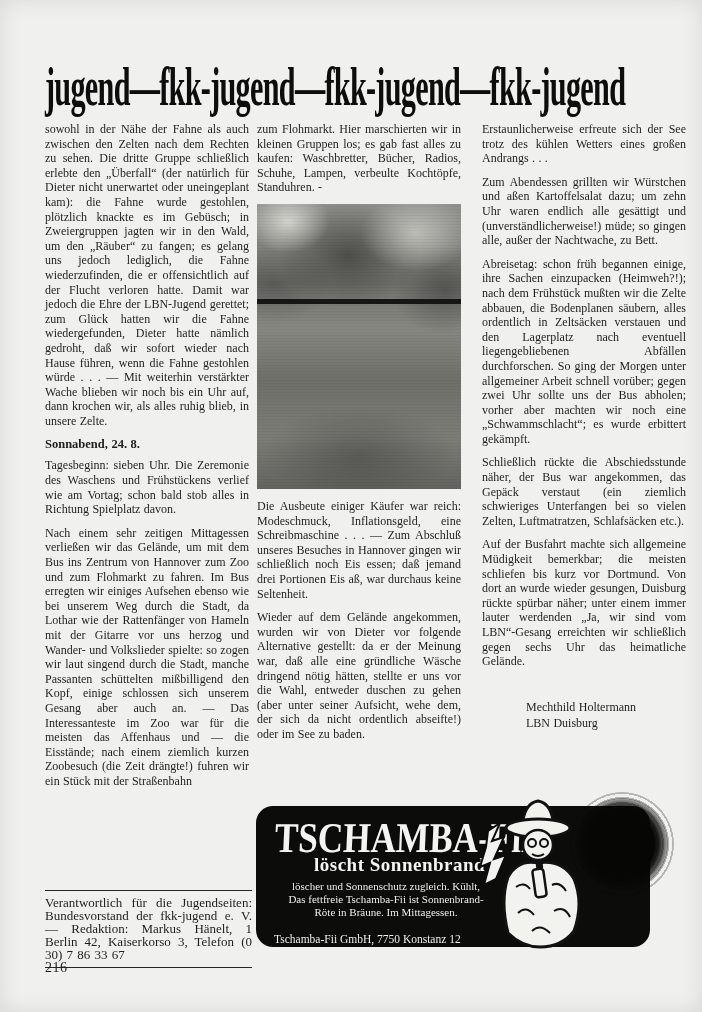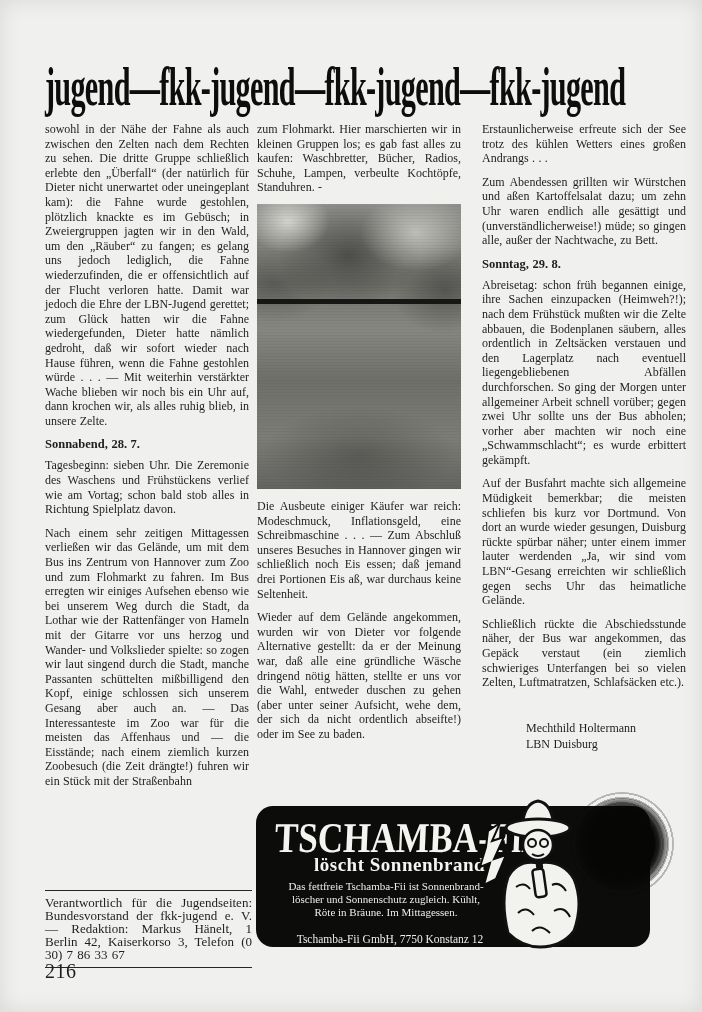--- a/index.html
+++ b/index.html
@@ -36,89 +36,88 @@
       radial-gradient(ellipse 120px 60px at 50% 88%, rgba(30,30,28,.30), rgba(30,30,28,0) 80%),
       linear-gradient(180deg,#8f8f8b 0%,#74746f 28%,#878782 44%,#6f6f6a 62%,#7d7d78 82%,#63635f 100%);
   }
   .photo .bar{position:absolute;left:0;top:95px;width:100%;height:5px;background:#161614;}
   
   .imprint{
     position:absolute;left:45px;top:890px;width:207px;
     border-top:1.5px solid #262626;border-bottom:1.5px solid #262626;
     padding:5px 0 6px 0;font-size:13px;line-height:13px;text-align:justify;word-spacing:1px;
   }
-  .pageno{position:absolute;left:45px;top:960px;font-size:20px;letter-spacing:.5px;}
+  .pageno{position:absolute;left:45px;top:960px;font-size:14px;letter-spacing:.5px;}
   
   .signature{margin-top:30px;padding-left:44px;line-height:16.5px;text-align:left;}
   
   .ad{
     position:absolute;left:256px;top:806px;width:394px;height:141px;
     background:#0c0c0b;border-radius:17px;color:#f4f4f1;
   }
   .ad-brand{
     position:absolute;left:20px;top:7px;font-weight:bold;font-size:40px;letter-spacing:0px;
     transform:scale(.88,1.06) skewX(-3deg);transform-origin:0 0;white-space:nowrap;
   }
   .ad-tagline{position:absolute;left:58px;top:48px;font-weight:bold;font-size:19px;white-space:nowrap;letter-spacing:.5px;}
   .ad-body{position:absolute;left:10px;top:74px;width:240px;font-size:11px;line-height:13.2px;text-align:center;color:#eeeeea;}
-  .ad-company{position:absolute;left:18px;top:127px;width:232px;font-size:11.5px;text-align:center;color:#eeeeea;}
+  .ad-company{position:absolute;left:18px;top:127px;width:232px;font-size:11.5px;color:#eeeeea;}
   .ad-man{position:absolute;right:44px;top:-13px;width:132px;height:158px;}
   .ad-sun{
     position:absolute;right:-18px;top:-8px;width:92px;height:92px;border-radius:50%;
     background:
       radial-gradient(circle at 50% 50%, #060605 0 50%, rgba(6,6,5,.85) 58%, rgba(6,6,5,.45) 67%, rgba(6,6,5,.15) 74%, rgba(6,6,5,0) 80%);
   }
   .ad-sun::before{content:"";position:absolute;inset:-6px;border-radius:50%;
       background:repeating-radial-gradient(circle at 50% 50%, rgba(6,6,5,.25) 0 2px, rgba(6,6,5,0) 2px 5px);}
 </style>
 </head>
 <body>
 
 <div class="page">
 
   <div class="masthead">jugend—fkk-jugend—fkk-jugend—fkk-jugend</div>
 
   <div class="col" id="col1">
     <p>sowohl in der Nähe der Fahne als auch zwischen den Zelten nach dem Rechten zu sehen. Die dritte Gruppe schließlich erlebte den „Überfall“ (der natürlich für Dieter nicht unerwartet oder uneingeplant kam): die Fahne wurde gestohlen, plötzlich knackte es im Gebüsch; in Zweiergruppen jagten wir in den Wald, um den „Räuber“ zu fangen; es gelang uns jedoch lediglich, die Fahne wiederzufinden, die er offensichtlich auf der Flucht verloren hatte. Damit war jedoch die Ehre der LBN-Jugend gerettet; zum Glück hatten wir die Fahne wiedergefunden, Dieter hatte nämlich gedroht, daß wir sofort wieder nach Hause führen, wenn die Fahne gestohlen würde . . . — Mit weiterhin verstärkter Wache blieben wir noch bis ein Uhr auf, dann krochen wir, als alles ruhig blieb, in unsere Zelte.</p>
-    <h3>Sonnabend, 28. 7.</h3>
+    <h3>Sonnabend, 24. 8.</h3>
     <p>Tagesbeginn: sieben Uhr. Die Zeremonie des Waschens und Frühstückens verlief wie am Vortag; schon bald stob alles in Richtung Spielplatz davon.</p>
     <p>Nach einem sehr zeitigen Mittagessen verließen wir das Gelände, um mit dem Bus ins Zentrum von Hannover zum Zoo und zum Flohmarkt zu fahren. Im Bus erregten wir einiges Aufsehen ebenso wie bei unserem Weg durch die Stadt, da Lothar wie der Rattenfänger von Hameln mit der Gitarre vor uns herzog und Wander- und Volkslieder spielte: so zogen wir laut singend durch die Stadt, manche Passanten schüttelten mißbilligend den Kopf, einige schlossen sich unserem Gesang aber auch an. — Das Interessanteste im Zoo war für die meisten das Affenhaus und — die Eisstände; nach einem ziemlich kurzen Zoobesuch (die Zeit drängte!) fuhren wir ein Stück mit der Straßenbahn</p>
   </div>
 
   <div class="col" id="col2">
     <p>zum Flohmarkt. Hier marschierten wir in kleinen Gruppen los; es gab fast alles zu kaufen: Waschbretter, Bücher, Radios, Schuhe, Lampen, verbeulte Kochtöpfe, Standuhren. -</p>
     <div class="photo">
       <div class="bar"></div>
     </div>
     <p>Die Ausbeute einiger Käufer war reich: Modeschmuck, Inflationsgeld, eine Schreibmaschine . . . — Zum Abschluß unseres Besuches in Hannover gingen wir schließlich noch Eis essen; daß jemand drei Portionen Eis aß, war durchaus keine Seltenheit.</p>
     <p>Wieder auf dem Gelände angekommen, wurden wir von Dieter vor folgende Alternative gestellt: da er der Meinung war, daß alle eine gründliche Wäsche dringend nötig hätten, stellte er uns vor die Wahl, entweder duschen zu gehen (aber unter seiner Aufsicht, wehe dem, der sich da nicht ordentlich abseifte!) oder im See zu baden.</p>
   </div>
 
   <div class="col" id="col3">
     <p>Erstaunlicherweise erfreute sich der See trotz des kühlen Wetters eines großen Andrangs . . .</p>
     <p>Zum Abendessen grillten wir Würstchen und aßen Kartoffelsalat dazu; um zehn Uhr waren endlich alle gesättigt und (unverständlicherweise!) müde; so gingen alle, außer der Nachtwache, zu Bett.</p>
-    <h3>Sonntag, 29. 8.</h3>
     <p>Abreisetag: schon früh begannen einige, ihre Sachen einzupacken (Heimweh?!); nach dem Frühstück mußten wir die Zelte abbauen, die Bodenplanen säubern, alles ordentlich in Zeltsäcken verstauen und den Lagerplatz nach eventuell liegengebliebenen Abfällen durchforschen. So ging der Morgen unter allgemeiner Arbeit schnell vorüber; gegen zwei Uhr sollte uns der Bus abholen; vorher aber machten wir noch eine „Schwammschlacht“; es wurde erbittert gekämpft.</p>
+    <p>Schließlich rückte die Abschiedsstunde näher, der Bus war angekommen, das Gepäck verstaut (ein ziemlich schwieriges Unterfangen bei so vielen Zelten, Luftmatratzen, Schlafsäcken etc.).</p>
     <p>Auf der Busfahrt machte sich allgemeine Müdigkeit bemerkbar; die meisten schliefen bis kurz vor Dortmund. Von dort an wurde wieder gesungen, Duisburg rückte spürbar näher; unter einem immer lauter werdenden „Ja, wir sind vom LBN“-Gesang erreichten wir schließlich gegen sechs Uhr das heimatliche Gelände.</p>
-    <p>Schließlich rückte die Abschiedsstunde näher, der Bus war angekommen, das Gepäck verstaut (ein ziemlich schwieriges Unterfangen bei so vielen Zelten, Luftmatratzen, Schlafsäcken etc.).</p>
     <div class="signature">
       <div>Mechthild Holtermann</div>
       <div>LBN Duisburg</div>
     </div>
   </div>
 
   <div class="imprint">Verantwortlich für die Jugendseiten: Bundesvorstand der fkk-jugend e. V. — Redaktion: Markus Hänelt, 1 Berlin 42, Kaiserkorso 3, Telefon (0 30) 7 86 33 67</div>
   <div class="pageno">216</div>
 
   <div class="ad">
     <div class="ad-brand">TSCHAMBA-Fii</div>
     <div class="ad-tagline">löscht Sonnenbrand</div>
     <div class="ad-body">
+      <div>löscher und Sonnenschutz zugleich. Kühlt,</div>
       <div>Das fettfreie Tschamba-Fii ist Sonnenbrand-</div>
-      <div>löscher und Sonnenschutz zugleich. Kühlt,</div>
       <div>Röte in Bräune.   Im Mittagessen.</div>
     </div>
     <div class="ad-company">Tschamba-Fii GmbH, 7750 Konstanz 12</div>
 
     <div class="ad-sun"></div>
 
     <svg class="ad-man" viewBox="0 0 132 158" xmlns="http://www.w3.org/2000/svg">
 
       <path d="M14,38 L26,30 L18,48 L30,44 L20,66 L32,62 L22,86 L10,92 L16,70 L6,74 L12,54 Z" fill="#f2f2ef" stroke="#0c0c0b" stroke-width="2"></path>
 

